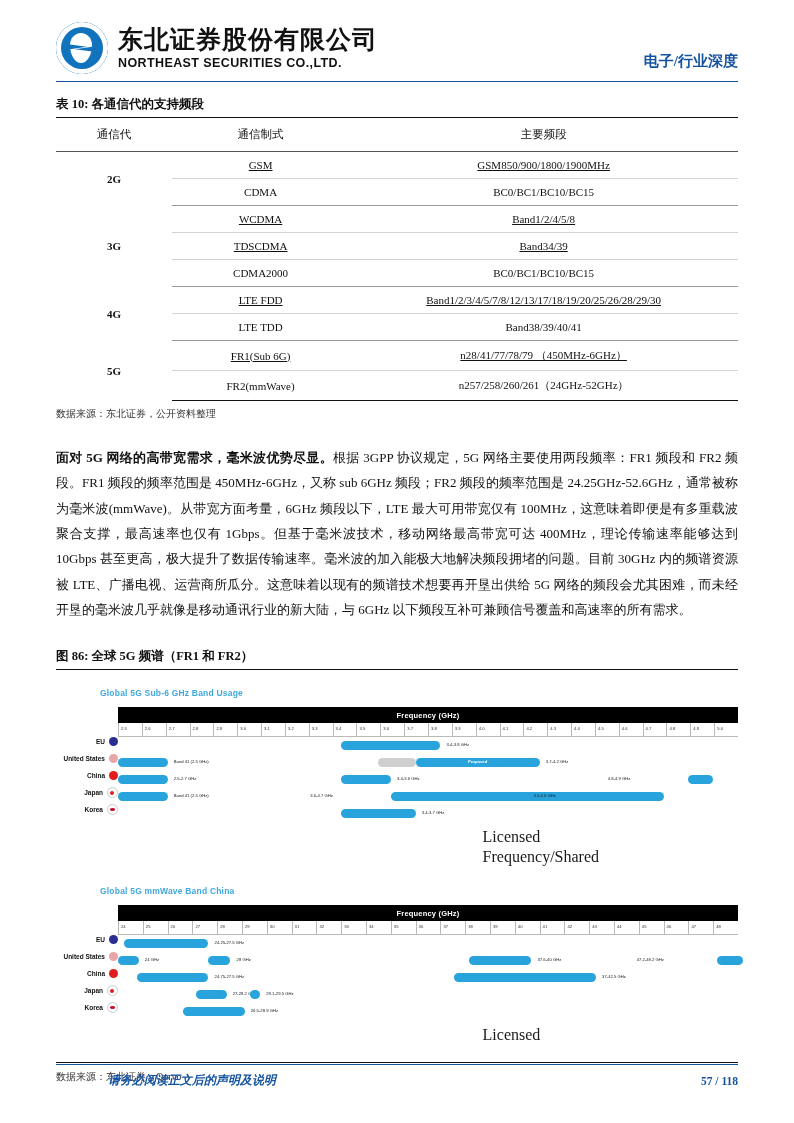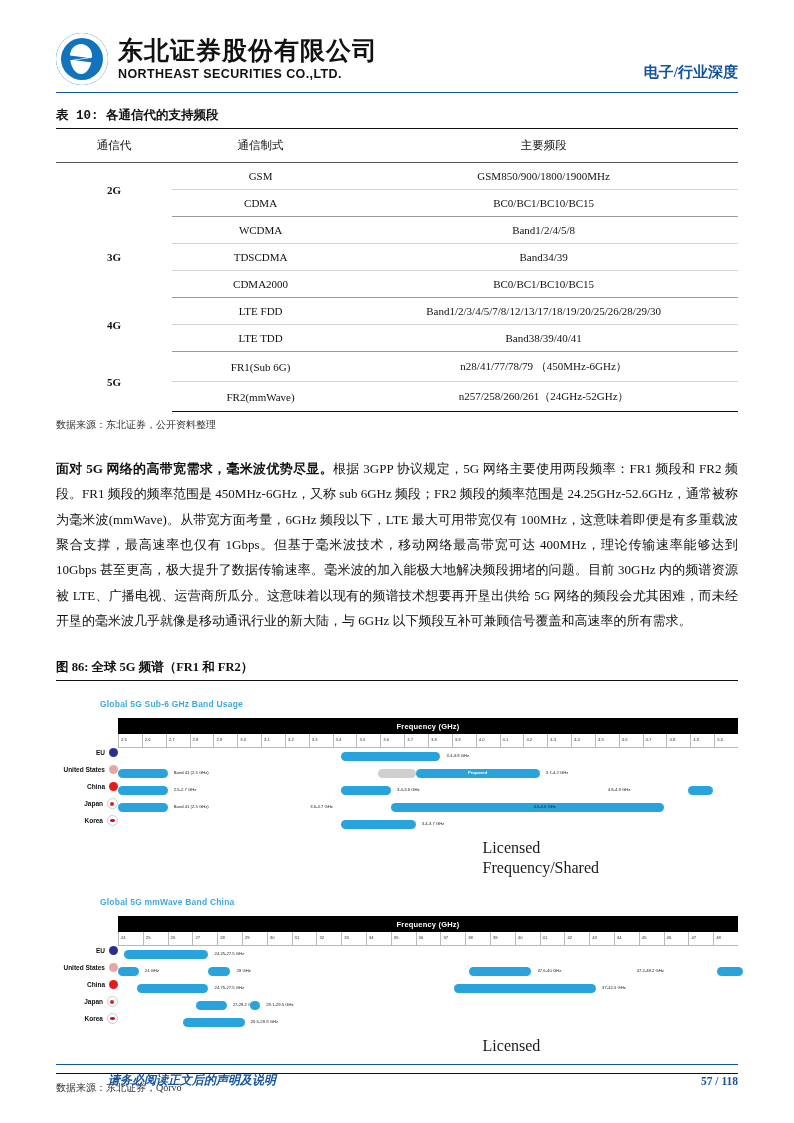--- a/index.html
+++ b/index.html
@@ -4,44 +4,44 @@
 <style>
   html,body{margin:0;padding:0;}
   body{
     width:794px;height:1123px;background:#ffffff;
     font-family:"Liberation Serif", serif;
     color:#1a1a1a;overflow:hidden;position:relative;
   }
   .page{position:absolute;inset:0;padding:0 56px;box-sizing:border-box;}
 
   
-  .header{display:flex;align-items:flex-end;justify-content:space-between;padding-top:33px;}
+  .header{display:flex;align-items:flex-end;justify-content:space-between;padding-top:22px;}
   .brand{display:flex;align-items:center;gap:10px;}
   .logo-mark{width:52px;height:52px;border-radius:50%;background:#1273bd;position:relative;flex:none;
     box-shadow:inset 0 0 0 5px #ffffff, inset 0 0 0 9px #1273bd;}
   .logo-mark:before{content:"";position:absolute;left:14px;top:11px;width:22px;height:30px;
     border-radius:50% 50% 50% 50%/40% 40% 60% 60%;
     background:#ffffff;clip-path:polygon(0 0,100% 0,100% 46%,22% 54%,100% 62%,100% 100%,0 100%,0 54%,78% 46%,0 38%);}
   .brand-text{display:flex;flex-direction:column;line-height:1;}
   .brand-cn{font-family:"Liberation Sans",sans-serif;font-weight:bold;font-size:25px;letter-spacing:1px;color:#111;}
   .brand-en{font-family:"Liberation Sans",sans-serif;font-weight:bold;font-size:12.5px;letter-spacing:0.4px;color:#111;margin-top:5px;}
   .header-right{font-family:"Liberation Serif",serif;font-weight:bold;font-size:15px;color:#14539f;padding-bottom:3px;}
   .header-rule{border-bottom:1.6px solid #14539f;margin-top:7px;}
 
   
-  .tbl-title{font-family:Liberation Mono, monospace;font-weight:bold;font-size:12.5px;color:#111;margin-top:14px;}
+  .tbl-title{font-family:Liberation Serif, serif;font-weight:bold;font-size:12.5px;color:#111;margin-top:14px;}
   .tbl-title-rule{border-bottom:1.6px solid #111;margin-top:4px;}
   table.bands{width:100%;border-collapse:collapse;font-size:11px;margin-top:0;}
   table.bands th{font-weight:normal;font-size:11.5px;padding:9px 0;text-align:center;color:#111;}
   table.bands thead tr{border-bottom:1.2px solid #555;}
   table.bands td{padding:7px 0;text-align:center;color:#111;font-size:11px;}
   td.gen{font-weight:bold;font-size:11.5px;width:17%;}
   td.fmt{width:26%;}
   td.bnd{width:57%;}
-  tr.inner td.fmt,tr.inner td.bnd{border-bottom:0.7px solid #d3d3d3;}
+  tr.inner td.fmt,tr.inner td.bnd{border-bottom:0.7px solid #d3d3d3;text-decoration:underline;}
   tr.grpend td{border-bottom:1px solid #9a9a9a;}
   tr.lastrow td{border-bottom:1.6px solid #111;}
   .src{font-size:10px;color:#333;margin-top:6px;}
 
   
   .para{font-size:13px;line-height:1.95;text-align:justify;margin-top:24px;color:#111;}
   .para b{font-weight:bold;}
 
   
   .fig-title{font-family:"Liberation Serif",serif;font-weight:bold;font-size:12.5px;color:#111;margin-top:26px;}

